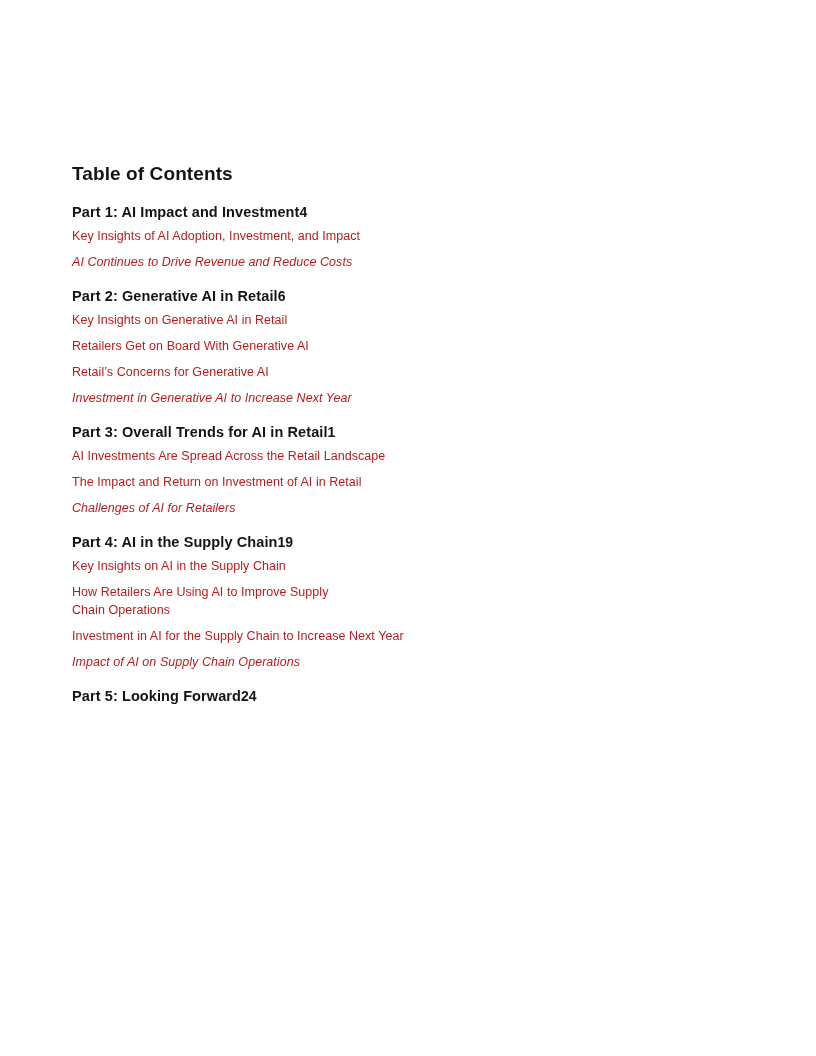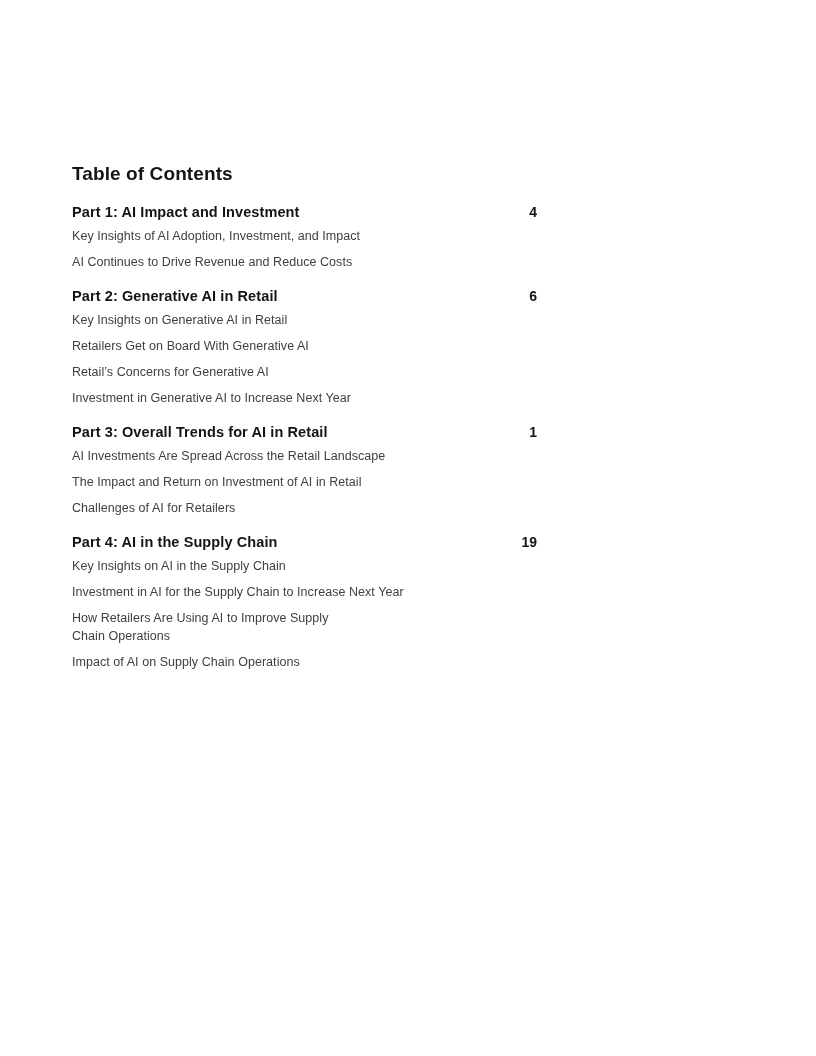--- a/index.html
+++ b/index.html
@@ -32,21 +32,20 @@
     letter-spacing: 0.1px;
   }
   section.toc-section {
     margin: 15px 0 0 0;
   }
   section.toc-section:first-of-type {
     margin-top: 0;
   }
   .sec-head {
     display: flex;
-    justify-content: space-between;
     align-items: baseline;
     margin: 0 0 5px 0;
   }
   .sec-head h2 {
     margin: 0;
     font-size: 14.5px;
     line-height: 20px;
     font-weight: 700;
     color: #141414;
     letter-spacing: 0.1px;
@@ -57,26 +56,27 @@
     font-weight: 700;
     color: #141414;
     text-align: right;
     flex: 0 0 auto;
   }
   p.toc-item {
     margin: 0 0 8px 0;
     font-size: 12.5px;
     line-height: 18px;
     font-weight: 400;
-    color: #404040;
+    color: #b91c1c;
     white-space: pre-line;
     letter-spacing: 0.05px;
   }
   p.toc-item:last-child {
     margin-bottom: 8px;
+    font-style: italic;
   }
 </style>
 </head>
 <body>
 
 <div class="page">
   <div class="content">
 
     <h1 class="toc-title">Table of Contents</h1>
 
@@ -109,21 +109,27 @@
       <p class="toc-item">The Impact and Return on Investment of AI in Retail</p>
       <p class="toc-item">Challenges of AI for Retailers</p>
     </section>
 
     <section class="toc-section">
       <div class="sec-head">
         <h2>Part 4: AI in the Supply Chain</h2>
         <span class="pagenum">19</span>
       </div>
       <p class="toc-item">Key Insights on AI in the Supply Chain</p>
-      <p class="toc-item">Investment in AI for the Supply Chain to Increase Next Year</p>
       <p class="toc-item">How Retailers Are Using AI to Improve Supply
 Chain Operations</p>
+      <p class="toc-item">Investment in AI for the Supply Chain to Increase Next Year</p>
       <p class="toc-item">Impact of AI on Supply Chain Operations</p>
     </section>
 
+    <section class="toc-section">
+      <div class="sec-head">
+        <h2>Part 5: Looking Forward</h2>
+        <span class="pagenum">24</span>
+      </div>
+    </section>
 
   </div>
 </div>
 
 </body></html>

